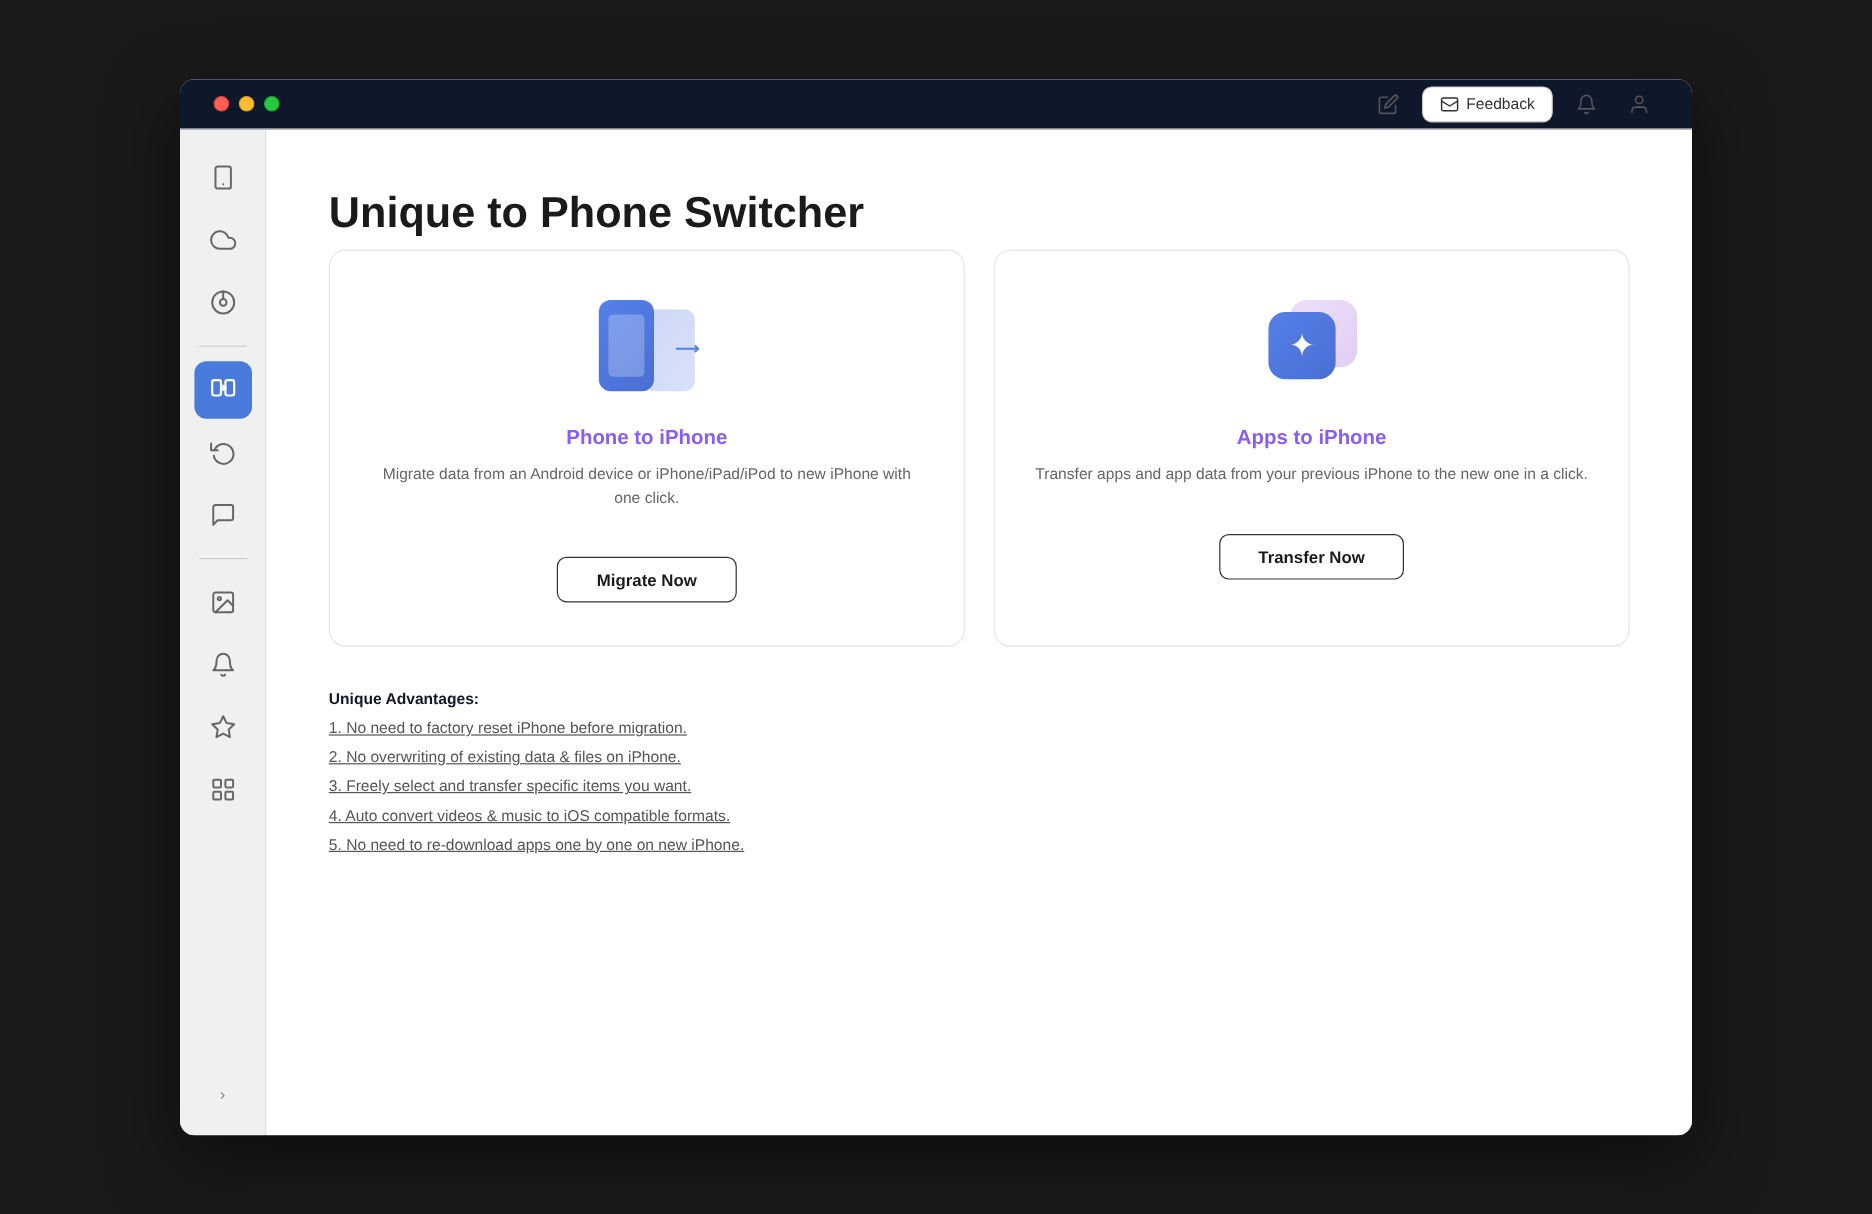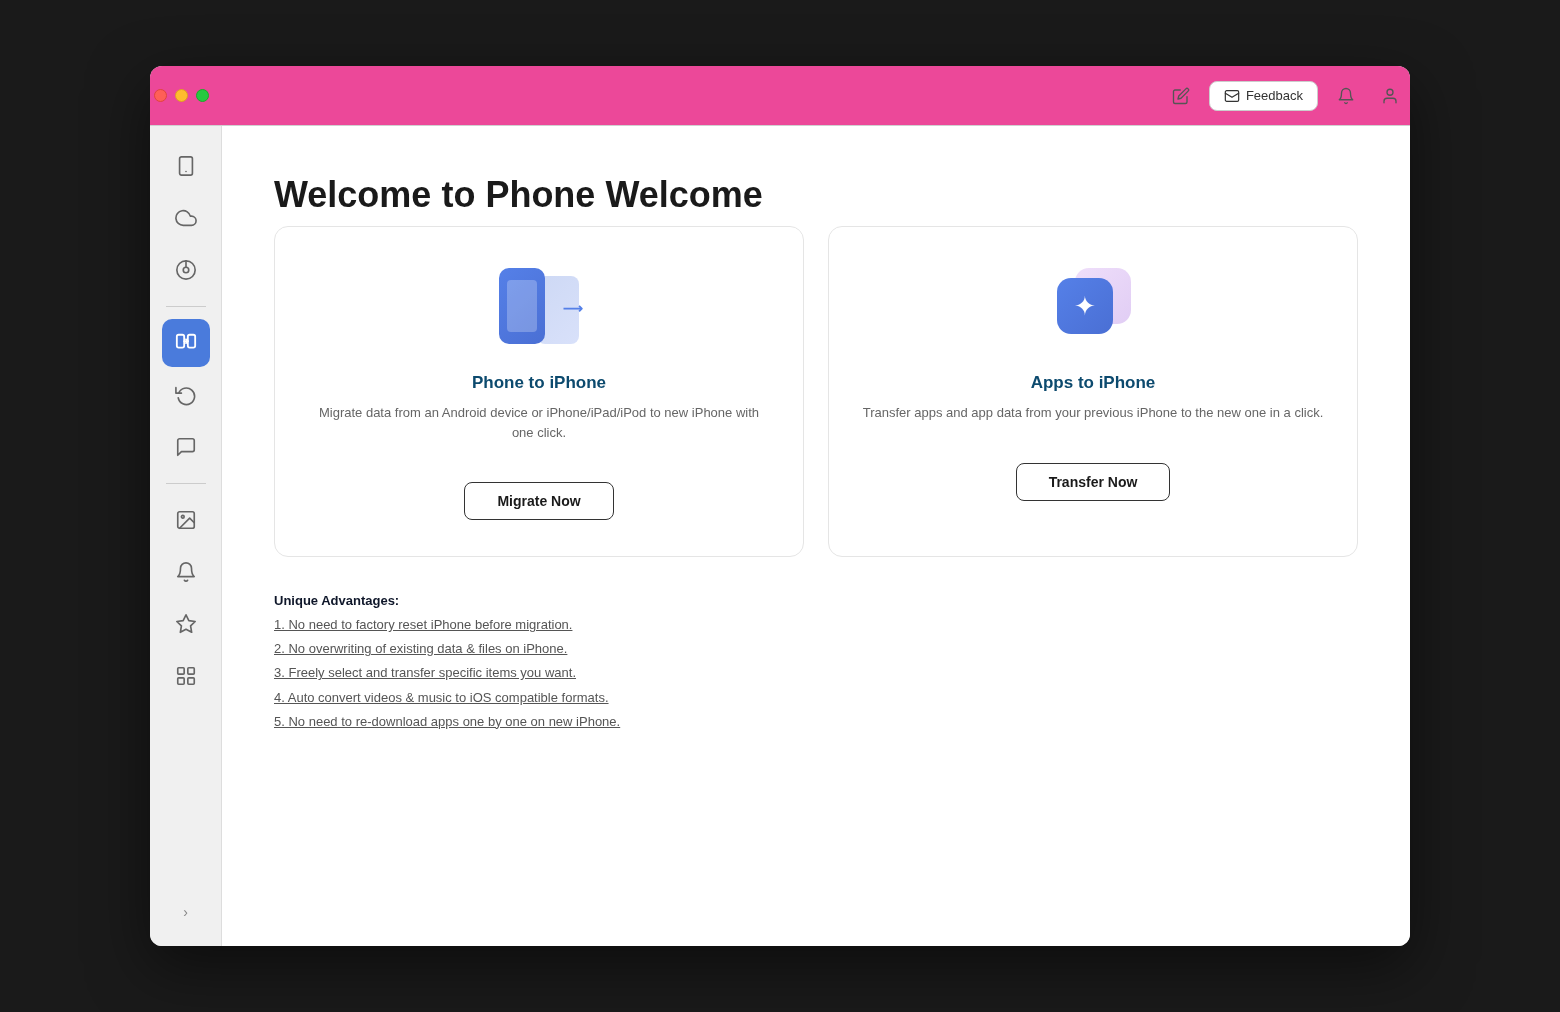--- a/index.html
+++ b/index.html
@@ -15,25 +15,25 @@
       width: 1260px;
       height: 880px;
       background: #f0f0f0;
       border-radius: 12px;
       overflow: hidden;
       display: flex;
       flex-direction: column;
       box-shadow: 0 20px 60px rgba(0,0,0,0.5);
     }
     .titlebar {
-      background: #ec4899;
-      height: 60px;
-      display: flex;
-      align-items: center;
-      padding: 0 4px;
+      background: #0f172a;
+      height: 42px;
+      display: flex;
+      align-items: center;
+      padding: 0 28px;
       border-bottom: 1px solid #d0d0d0;
       flex-shrink: 0;
     }
     .traffic-lights {
       display: flex;
       gap: 8px;
       align-items: center;
     }
     .traffic-light {
       width: 13px;
@@ -238,21 +238,21 @@
       justify-content: center;
     }
     .apps-symbol {
       color: white;
       font-size: 26px;
       font-weight: 300;
     }
     .card-title {
       font-size: 17px;
       font-weight: 600;
-      color: #0c4a6e;
+      color: #8b5cf6;
       margin-bottom: 10px;
       text-align: center;
     }
     .card-desc {
       font-size: 13px;
       color: #666;
       text-align: center;
       line-height: 1.5;
       margin-bottom: 40px;
     }
@@ -402,21 +402,21 @@
           <rect x="14" y="14" width="7" height="7" rx="1"></rect>
         </svg>
       </div>
 
       <div class="sidebar-bottom">
         <div class="sidebar-expand">›</div>
       </div>
     </div>
 
     <div class="content">
-      <h1 class="page-title">Welcome to Phone Welcome</h1>
+      <h1 class="page-title">Unique to Phone Switcher</h1>
 
       <div class="cards-row">
 
         <div class="card">
           <div class="card-icon-area">
             <div class="phone-icon-group">
               <div class="phone-back"></div>
               <div class="phone-front">
                 <div class="phone-screen"></div>
               </div>

